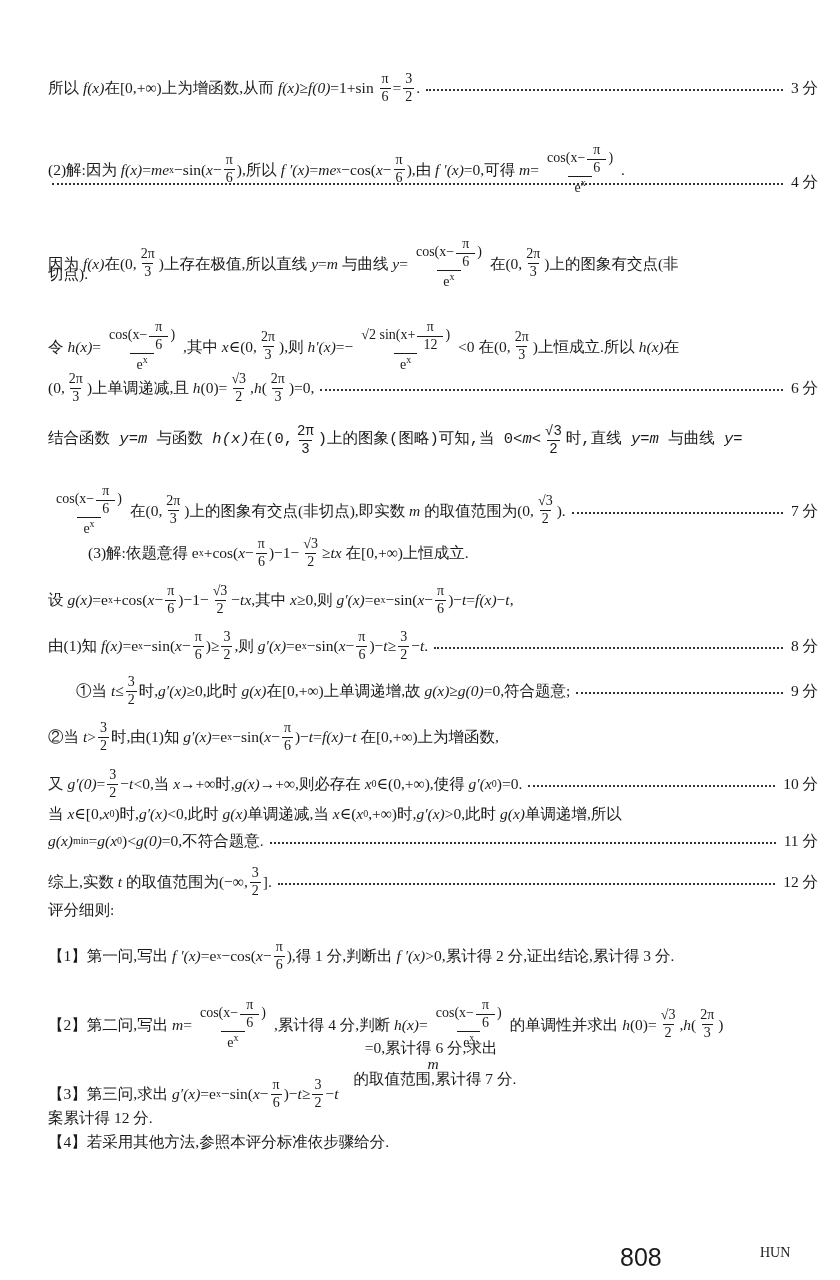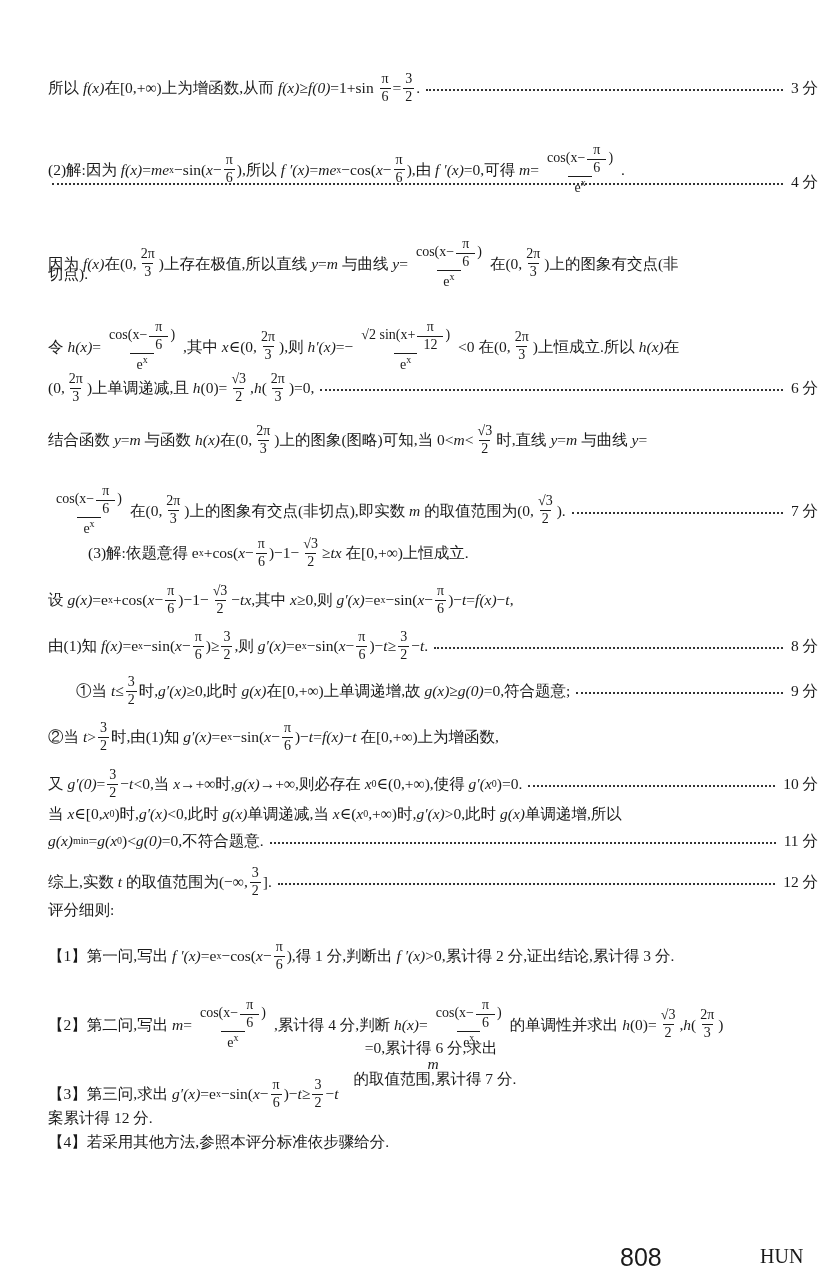--- a/index.html
+++ b/index.html
@@ -29,21 +29,21 @@
   }
   .score { flex: 0 0 auto; }
   .sup { font-size: 10px; vertical-align: 6px; }
   .sub { font-size: 10px; vertical-align: -4px; }
   .footer {
     position: absolute; top: 1245px; left: 0; width: 840px; height: 24px;
     font-family: "Liberation Sans", "DejaVu Sans", sans-serif; font-size: 15px;
   }
   .footer .fl { position: absolute; left: 257px; top: 0; }
   .footer .fc { position: absolute; left: 620px; top: -2px; font-size: 25px; }
-  .footer .fr { position: absolute; left: 760px; top: 0; font-family: "Liberation Serif", serif; font-size: 20px; }
+  .footer .fr { position: absolute; left: 760px; top: 0; font-family: "Liberation Serif", serif; font-size: 14px; }
 </style>
 </head>
 <body>
 
 <div class="page">
   <div id="lines">
       <div class="line" style="top: 72px;">
         <span class="txt">所以 </span>
         <span class="txt it">f(x)</span>
         <span class="txt">在[0,+∞)上为增函数,从而 </span>
@@ -193,21 +193,21 @@
         <span class="txt it">h</span>
         <span class="txt">(</span>
         <span class="frac">
           <span class="num">2π</span>
           <span class="den">3</span>
         </span>
         <span class="txt">)=0,</span>
         <span class="leader"></span>
         <span class="score">6 分</span>
       </div>
-      <div class="line" style="top: 424px;">
+      <div class="line" style="top: 424px; font-family: Liberation Mono, monospace;">
         <span class="txt">结合函数 </span>
         <span class="txt it">y</span>
         <span class="txt">=</span>
         <span class="txt it">m</span>
         <span class="txt"> 与函数 </span>
         <span class="txt it">h(x)</span>
         <span class="txt">在(0,</span>
         <span class="frac">
           <span class="num">2π</span>
           <span class="den">3</span>

